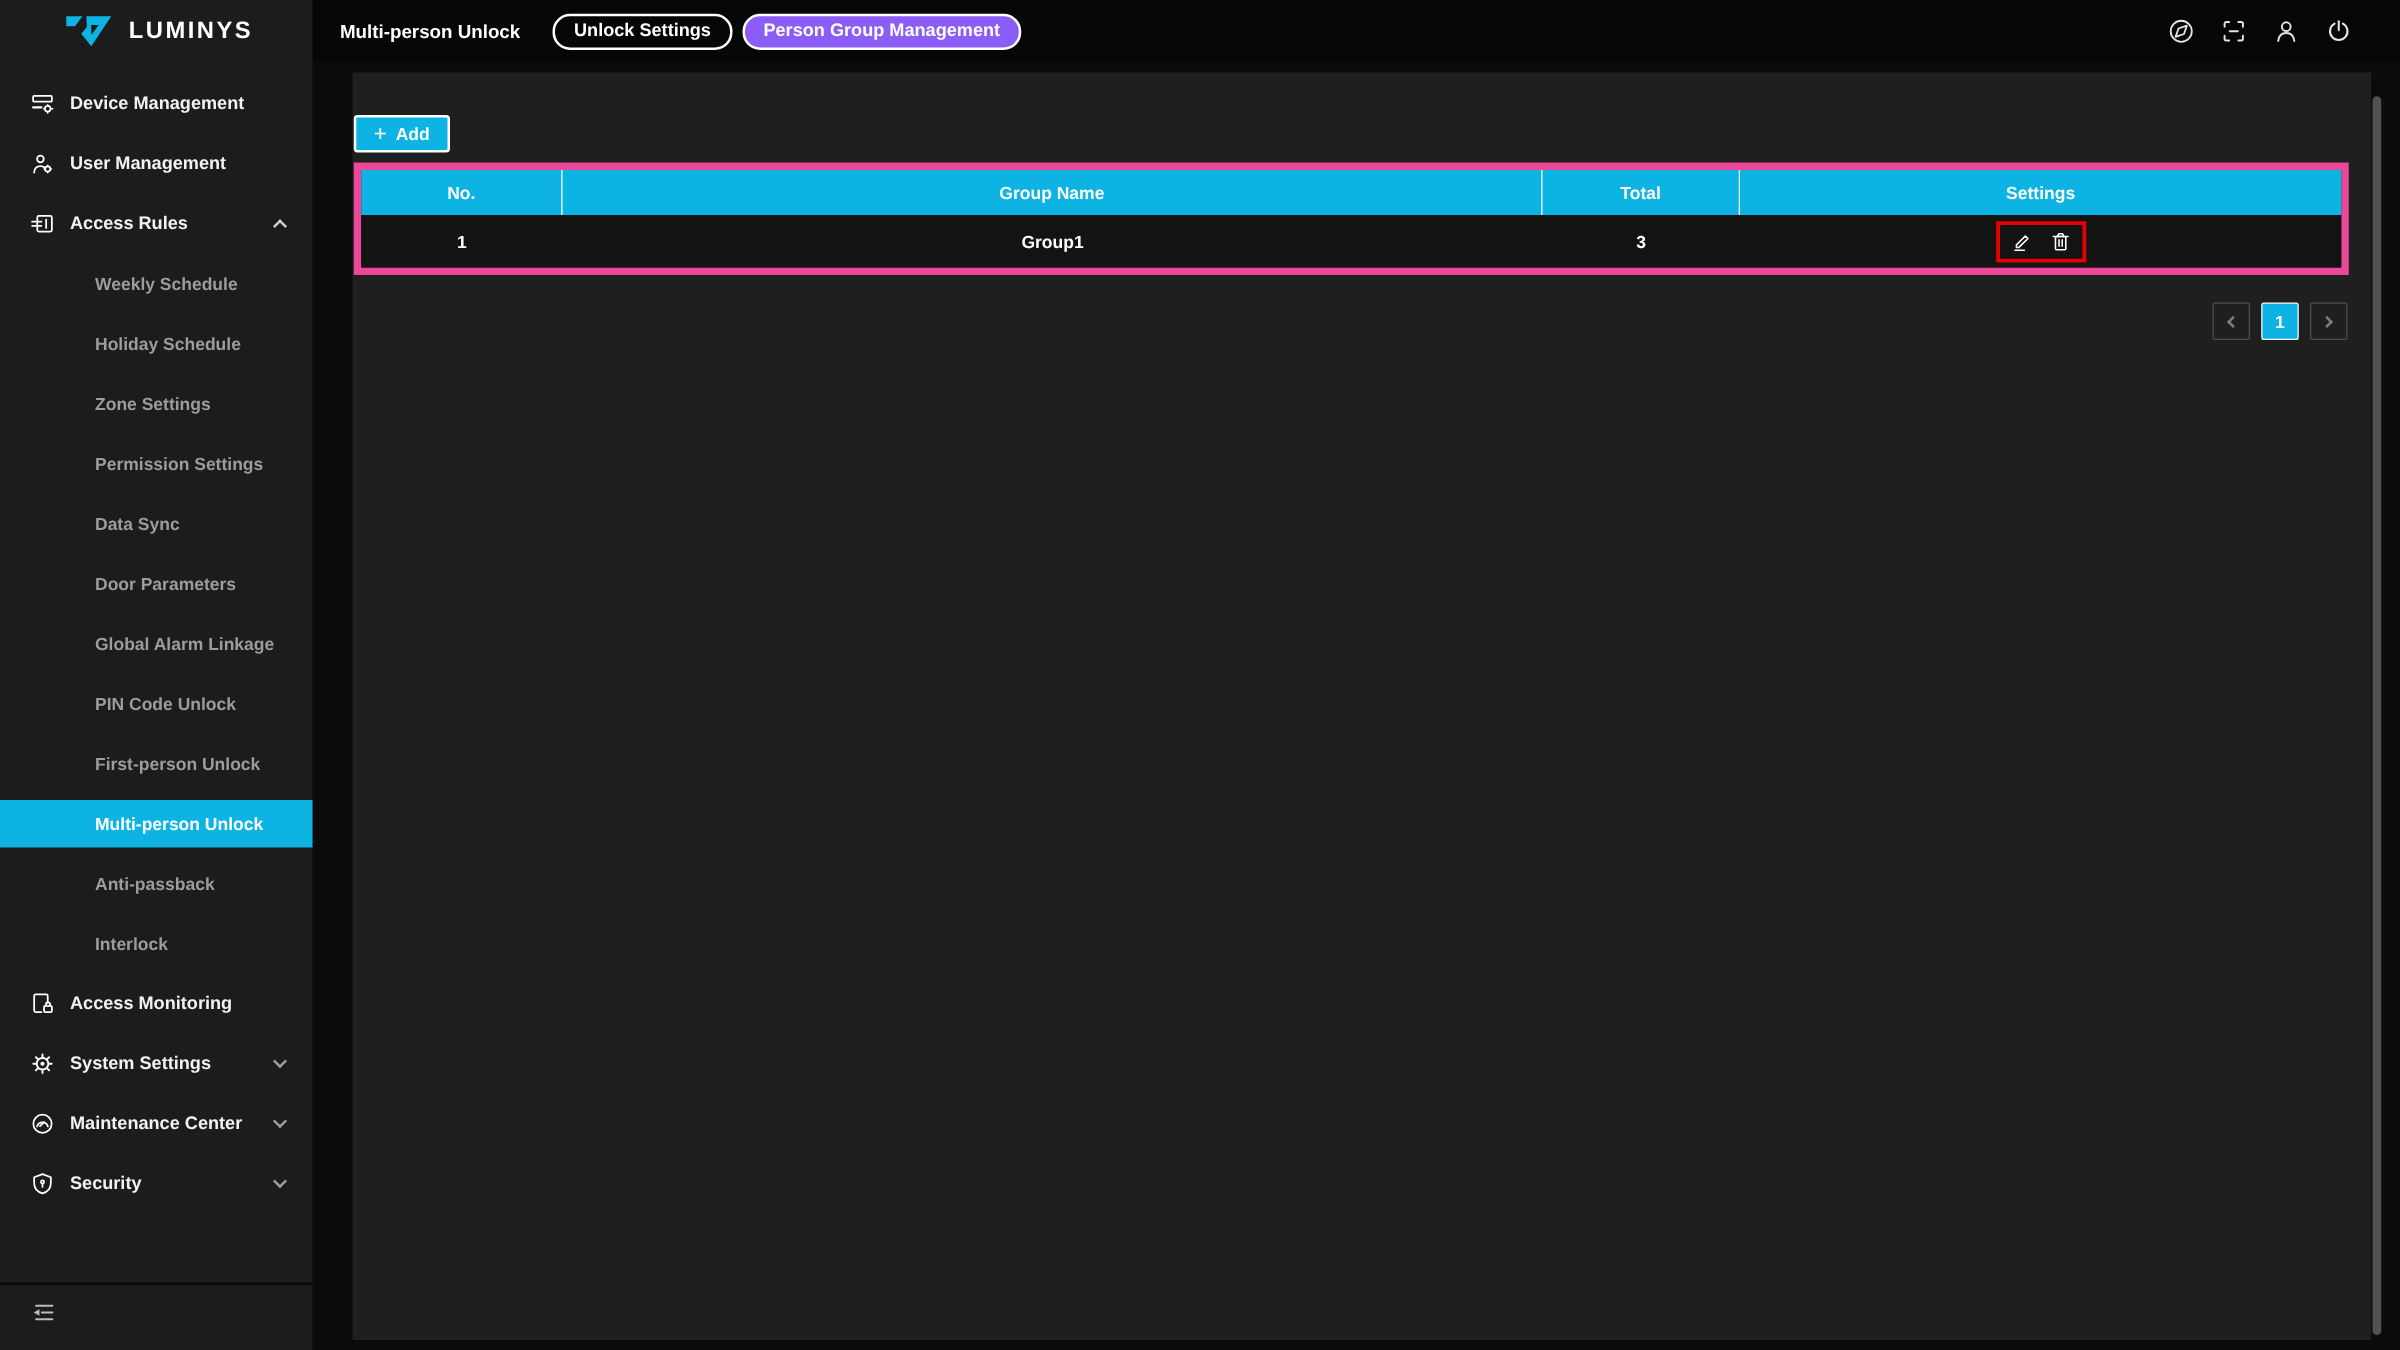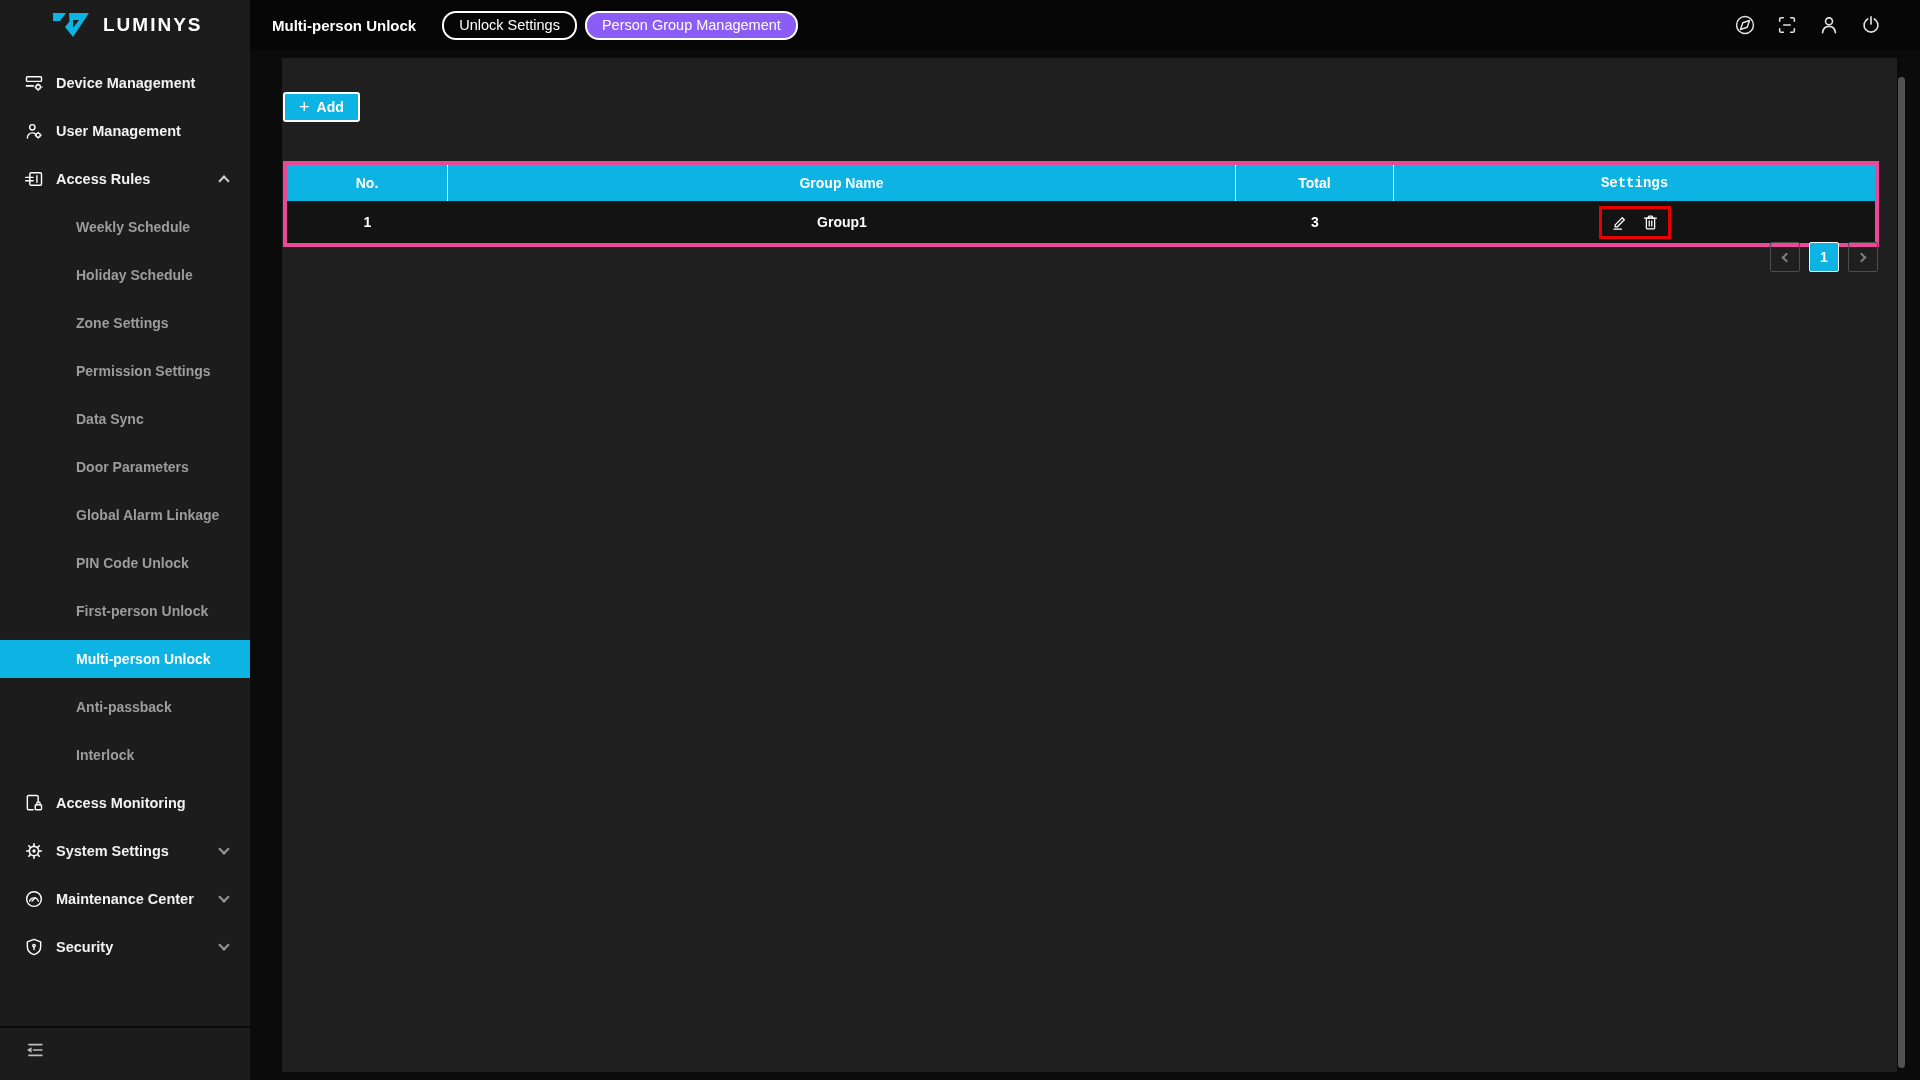--- a/index.html
+++ b/index.html
@@ -26,43 +26,43 @@
   .chev.up   { transform:rotate(-135deg); margin-top:4px; border-color:#cfcfcf; }
   .side-divider { position:absolute; left:0; top:1026px; width:250px; height:2px; background:#0a0a0a; }
   .collapse-btn { position:absolute; left:22px; top:1040px; width:26px; height:22px;
                   background:none; border:none; cursor:pointer; }
 
   
   .topbar { position:absolute; left:250px; top:0; width:1670px; height:50px; background:#060606;
             display:flex; align-items:center; z-index:2; }
   .tb-title { margin-left:22px; color:#fff; font-size:15px; font-weight:700; white-space:nowrap; }
   .tab-btn { height:29px; margin-left:8px; padding:0 15px; background:transparent;
-             border:2px solid #fff; border-radius:14px; color:#fff; font-size:14.5px; font-weight:400;
+             border:2px solid #fff; border-radius:14px; color:#fff; font-size:14.5px; font-weight:700;
              font-family:inherit; cursor:pointer; white-space:nowrap; }
   .tab-btn.first { margin-left:26px; }
   .tab-btn.active { background:#8b5cf6; }
   .tb-icons { margin-left:auto; margin-right:38px; display:flex; gap:20px; align-items:center; }
   .tb-icons .ibtn { width:22px; height:22px; background:none; border:none; cursor:pointer; padding:0; }
 
   
   .main { position:absolute; left:250px; top:50px; width:1670px; height:1030px; background:#0b0b0b; }
   .panel { position:absolute; left:32px; top:8px; width:1615px; height:1014px; background:#1f1f1f; }
   .vscroll { position:absolute; right:15px; top:27px; width:7px; height:991px; background:#515151; border-radius:4px; }
 
   .add-btn { position:absolute; left:1px; top:34px; height:30px; padding:0 14px;
              background:#0db3e2; border:2px solid #fff; border-radius:3px;
              color:#fff; font-size:14px; font-weight:700; font-family:inherit;
              display:flex; align-items:center; gap:7px; cursor:pointer; }
   .add-plus { font-size:18px; font-weight:400; line-height:1; }
 
-  .table { position:absolute; left:1px; top:103px; width:1596px; border:4px solid #ec4899; background:#131313; }
+  .table { position:absolute; left:1px; top:72px; width:1596px; border:6px solid #ec4899; background:#131313; }
   .thead { display:flex; height:36px; background:#0db3e2; }
   .th { display:flex; align-items:center; justify-content:center; color:#fff;
         font-size:14px; font-weight:700; border-right:1px solid #fff; cursor:pointer; }
-  .th:last-child { border-right:none;font-family:Liberation Mono, monospace; }
+  .th:last-child { border-right:none; }
   .trow { display:flex; height:42px; background:#131313; }
   .td { display:flex; align-items:center; justify-content:center; color:#fff;
         font-size:14px; font-weight:700; }
   .c-no { width:161px; flex:none; }
   .c-name { flex:1; }
   .c-total { width:158px; flex:none; }
   .c-settings { width:481px; flex:none; }
 
   .redbox { display:flex; align-items:center; gap:12px; padding:4px 8px; border:3px solid #e60000; }
   .iconbtn { width:19px; height:19px; background:none; border:none; padding:0; cursor:pointer; }

